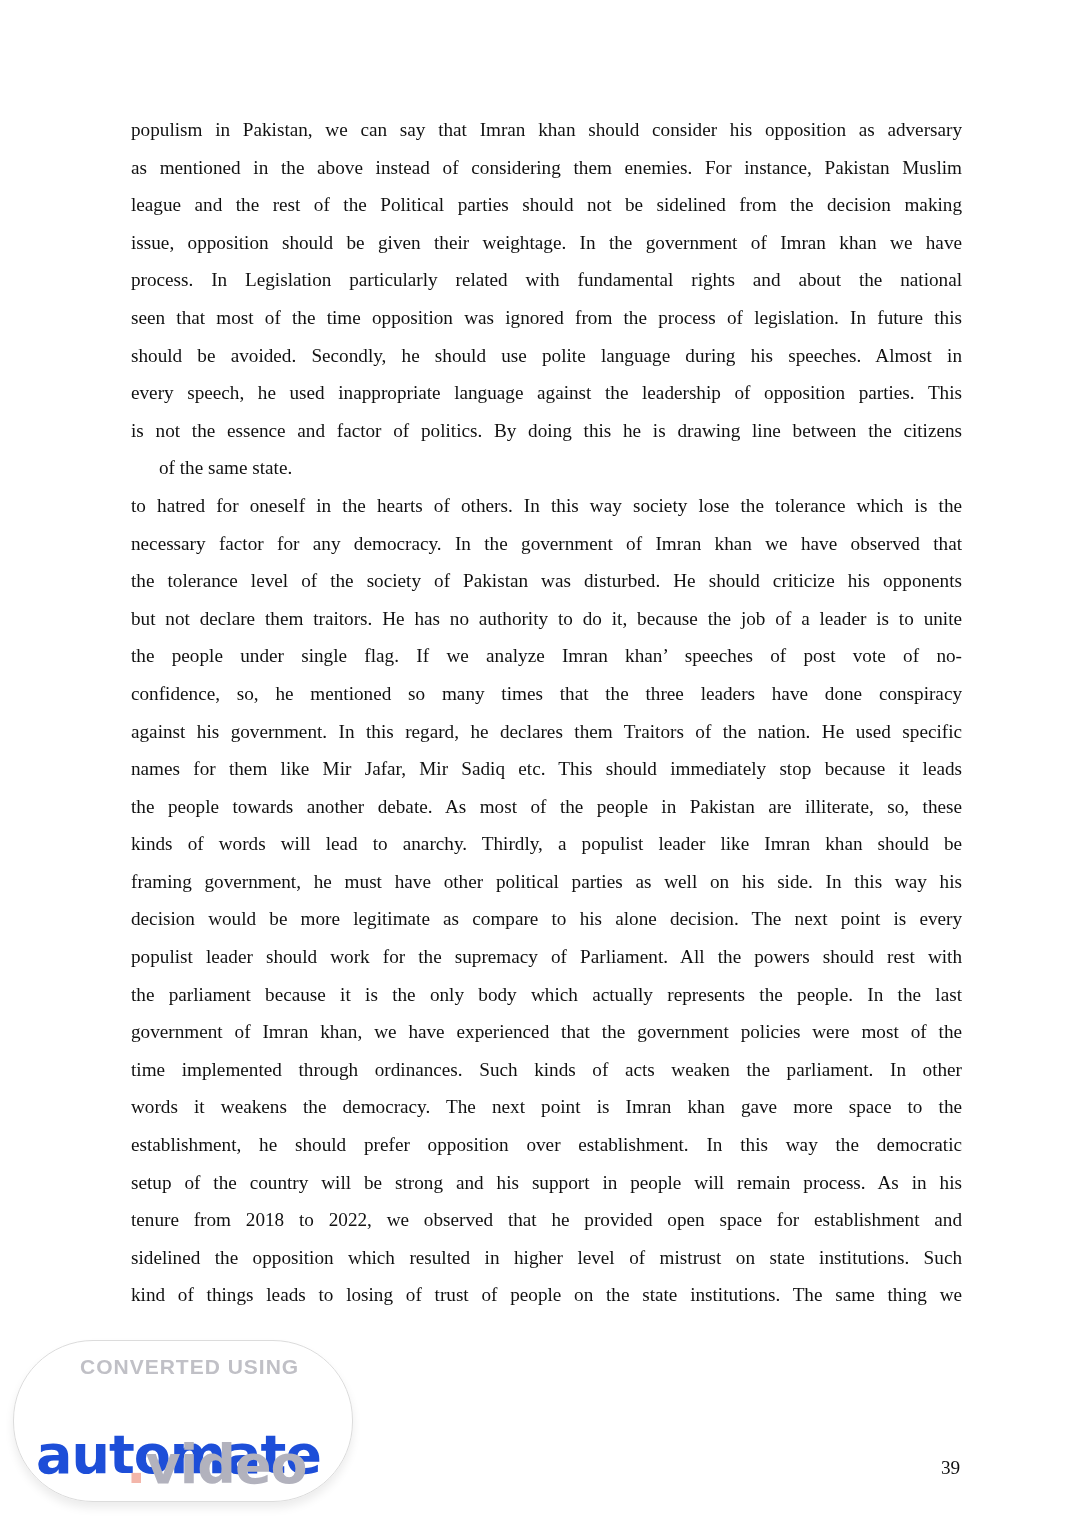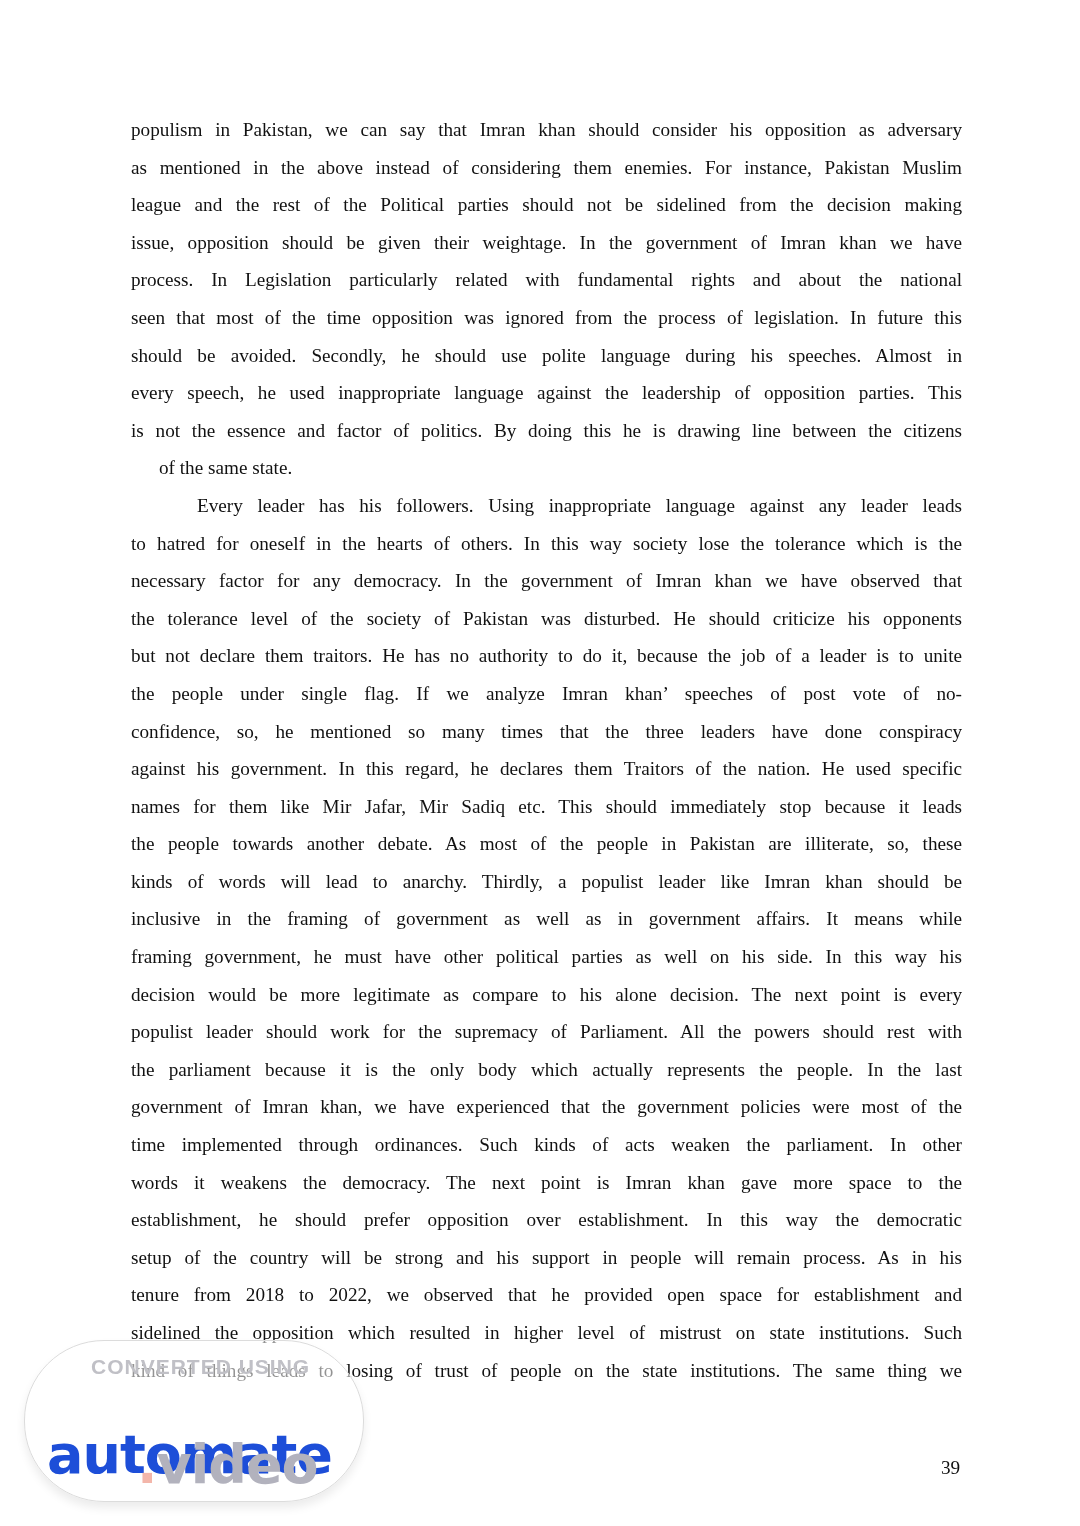--- a/index.html
+++ b/index.html
@@ -47,21 +47,21 @@
     .page-number {
       position: absolute;
       left: 941px;
       top: 1457px;
       font-family: "Liberation Serif", serif;
       font-size: 19.2px;
       color: #111111;
     }
     .watermark {
       position: absolute;
-      left: 24px;
+      left: 13px;
       top: 1340px;
       width: 338px;
       height: 160px;
       border-radius: 80px;
       border: 1px solid #dcdcdc;
       box-shadow: 0 6px 10px rgba(0,0,0,0.08);
       background: rgba(255,255,255,0.55);
       pointer-events: auto;
     }
     .wm-top {
@@ -113,32 +113,30 @@
       <span class="line">issue, opposition should be given their weightage. In the government of Imran khan we have</span>
       <span class="line">process. In Legislation particularly related with fundamental rights and about the national</span>
       <span class="line">seen that most of the time opposition was ignored from the process of legislation. In future this</span>
       <span class="line">should be avoided. Secondly, he should use polite language during his speeches. Almost in</span>
       <span class="line">every speech, he used inappropriate language against the leadership of opposition parties. This</span>
       <span class="line">is not the essence and factor of politics. By doing this he is drawing line between the citizens</span>
       <span class="line last">of the same state.</span>
     </div>
 
     <div>
-      <span class="line indent">Every leader has his followers. Using inappropriate language against any leader leads</span>
       <span class="line">to hatred for oneself in the hearts of others. In this way society lose the tolerance which is the</span>
       <span class="line">necessary factor for any democracy. In the government of Imran khan we have observed that</span>
       <span class="line">the tolerance level of the society of Pakistan was disturbed. He should criticize his opponents</span>
       <span class="line">but not declare them traitors. He has no authority to do it, because the job of a leader is to unite</span>
       <span class="line">the people under single flag. If we analyze Imran khan’ speeches of post vote of no-</span>
       <span class="line">confidence, so, he mentioned so many times that the three leaders have done conspiracy</span>
       <span class="line">against his government. In this regard, he declares them Traitors of the nation. He used specific</span>
       <span class="line">names for them like Mir Jafar, Mir Sadiq etc. This should immediately stop because it leads</span>
       <span class="line">the people towards another debate. As most of the people in Pakistan are illiterate, so, these</span>
       <span class="line">kinds of words will lead to anarchy. Thirdly, a populist leader like Imran khan should be</span>
-      <span class="line">inclusive in the framing of government as well as in government affairs. It means while</span>
       <span class="line">framing government, he must have other political parties as well on his side. In this way his</span>
       <span class="line">decision would be more legitimate as compare to his alone decision. The next point is every</span>
       <span class="line">populist leader should work for the supremacy of Parliament. All the powers should rest with</span>
       <span class="line">the parliament because it is the only body which actually represents the people. In the last</span>
       <span class="line">government of Imran khan, we have experienced that the government policies were most of the</span>
       <span class="line">time implemented through ordinances. Such kinds of acts weaken the parliament. In other</span>
       <span class="line">words it weakens the democracy. The next point is Imran khan gave more space to the</span>
       <span class="line">establishment, he should prefer opposition over establishment. In this way the democratic</span>
       <span class="line">setup of the country will be strong and his support in people will remain process. As in his</span>
       <span class="line">tenure from 2018 to 2022, we observed that he provided open space for establishment and</span>

